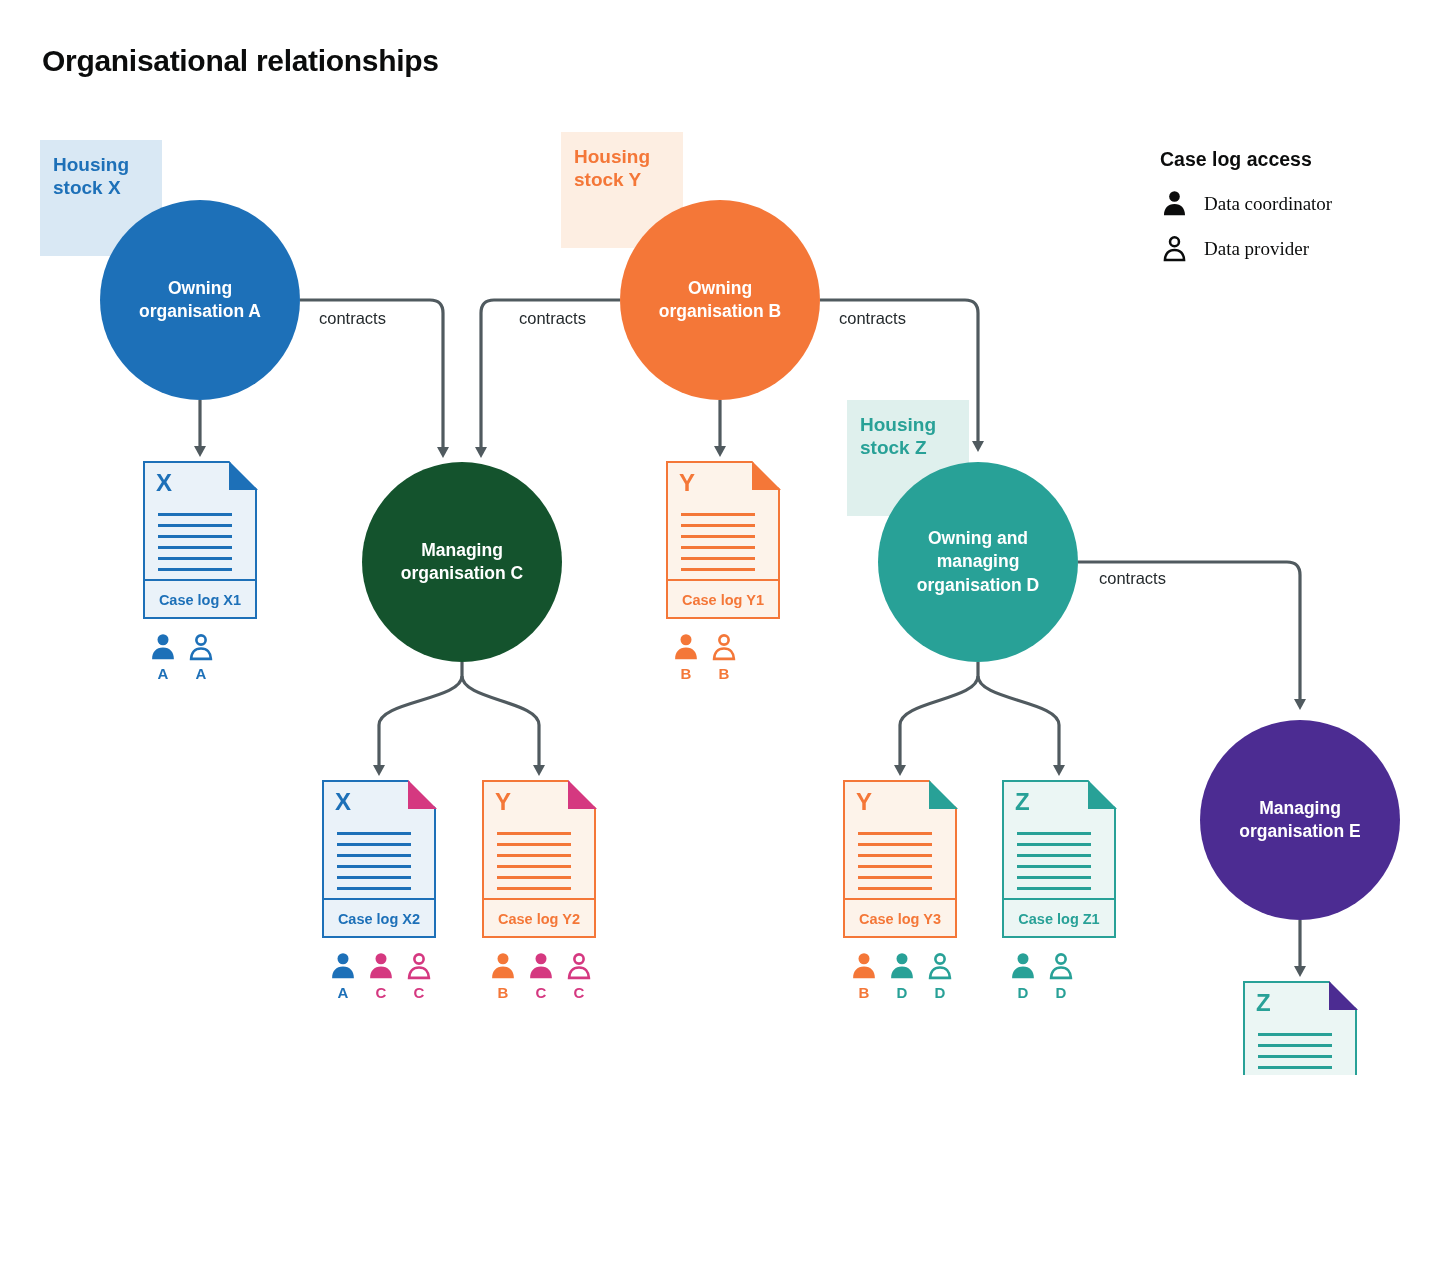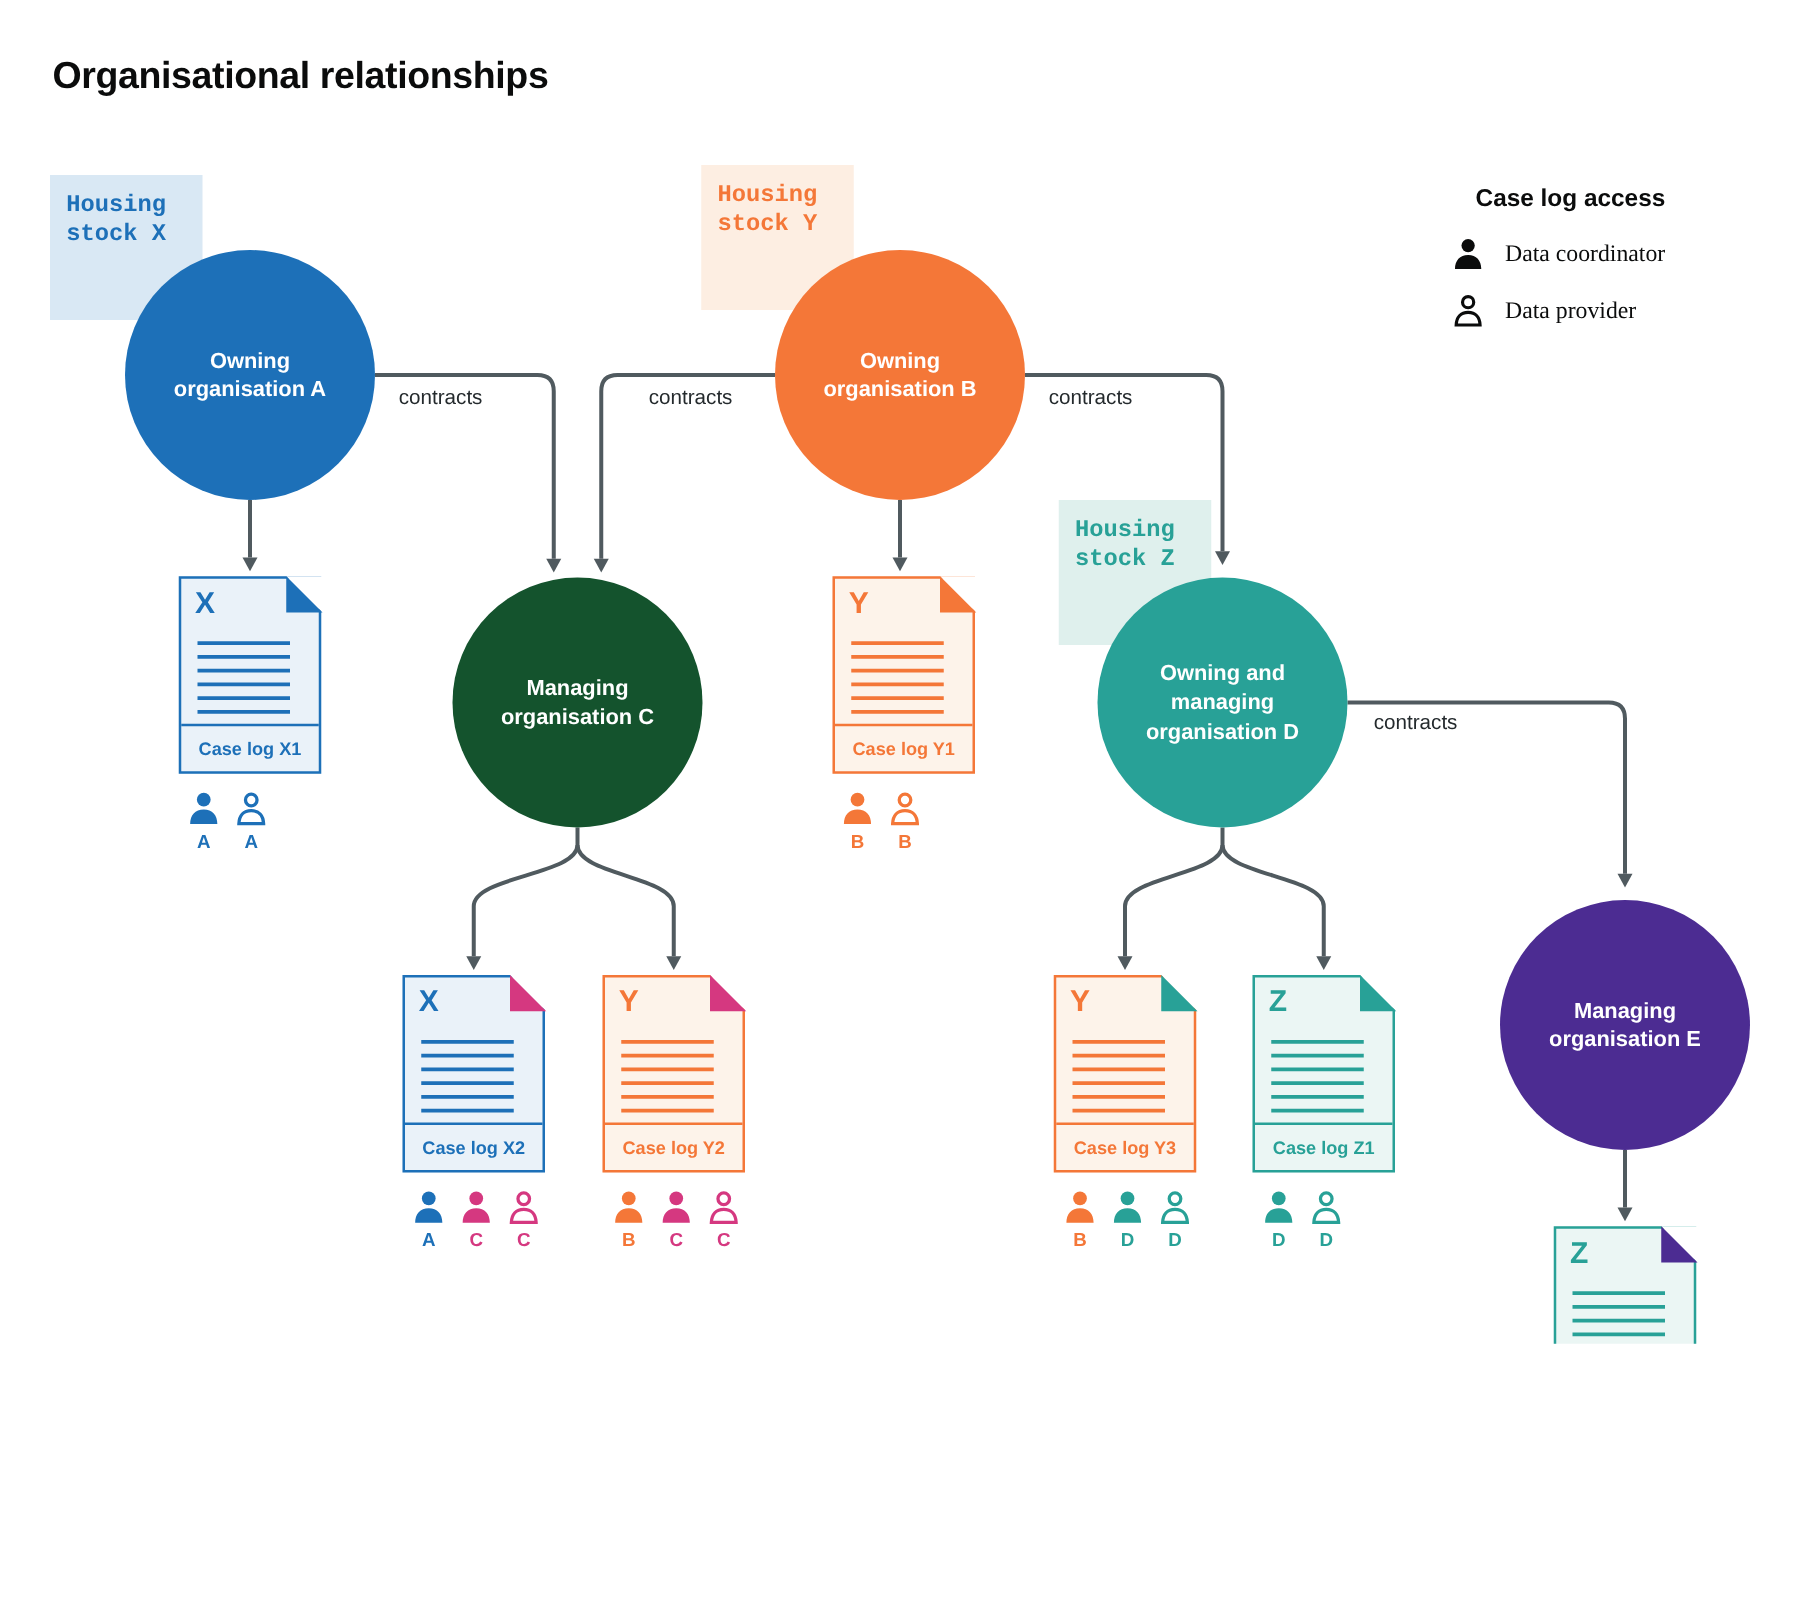--- a/index.html
+++ b/index.html
@@ -2,21 +2,21 @@
 <html><head>
 <meta charset="utf-8">
 <style>
   * { margin:0; padding:0; box-sizing:border-box; }
   body { background:#ffffff; font-family:"Liberation Sans", sans-serif; color:#0b0c0c; }
   .canvas { position:relative; width:1440px; height:1075px; background:#ffffff; overflow:hidden; }
 
   .page-title { position:absolute; left:42px; top:44px; font-size:30px; font-weight:700; letter-spacing:-0.3px; }
 
   
-  .stock { position:absolute; width:122px; height:116px; padding:13px 10px 0 13px; font-size:19px; font-weight:700; line-height:1.22;font-family:Liberation Mono, monospace; }
+  .stock { position:absolute; width:122px; height:116px; padding:13px 10px 0 13px; font-size:19px; font-weight:700; line-height:1.22; }
   .stock-x { left:40px;  top:140px; background:#d9e8f4; color:#1d70b8; }
   .stock-y { left:561px; top:132px; background:#fdeee2; color:#f47738; }
   .stock-z { left:847px; top:400px; background:#dff0ed; color:#28a197; }
 
   
   .arrows { position:absolute; left:0; top:0; }
   .arrows path.shaft { fill:none; stroke:#505a5f; stroke-width:3.2; }
   .arrows path.head { fill:#505a5f; stroke:none; }
 
   .contracts { position:absolute; font-size:16.5px; color:#242a2d; }
@@ -77,21 +77,21 @@
   .outline circle, .outline path { fill:none; stroke:var(--pc); stroke-width:2.1; }
   .person .org-letter { font-size:15px; font-weight:700; color:var(--pc); margin-top:3px; }
   .pc-blue   { --pc:#1d70b8; }
   .pc-orange { --pc:#f47738; }
   .pc-pink   { --pc:#d53880; }
   .pc-teal   { --pc:#28a197; }
   .pc-purple { --pc:#4c2c92; }
   .pc-black  { --pc:#0b0c0c; }
 
   
-  .legend { position:absolute; left:1160px; top:148px;text-align:right; }
+  .legend { position:absolute; left:1160px; top:148px; }
   .legend-title { font-size:19.5px; font-weight:700; margin-bottom:18px; }
   .legend-item { display:flex; align-items:center; gap:15px; margin-bottom:16px; font-size:19px;font-family:Liberation Serif, serif; }
   .legend-item .pi { width:29px; height:29px; }
 </style>
 </head>
 <body>
 
 <div class="canvas">
 
   <h1 class="page-title">Organisational relationships</h1>

